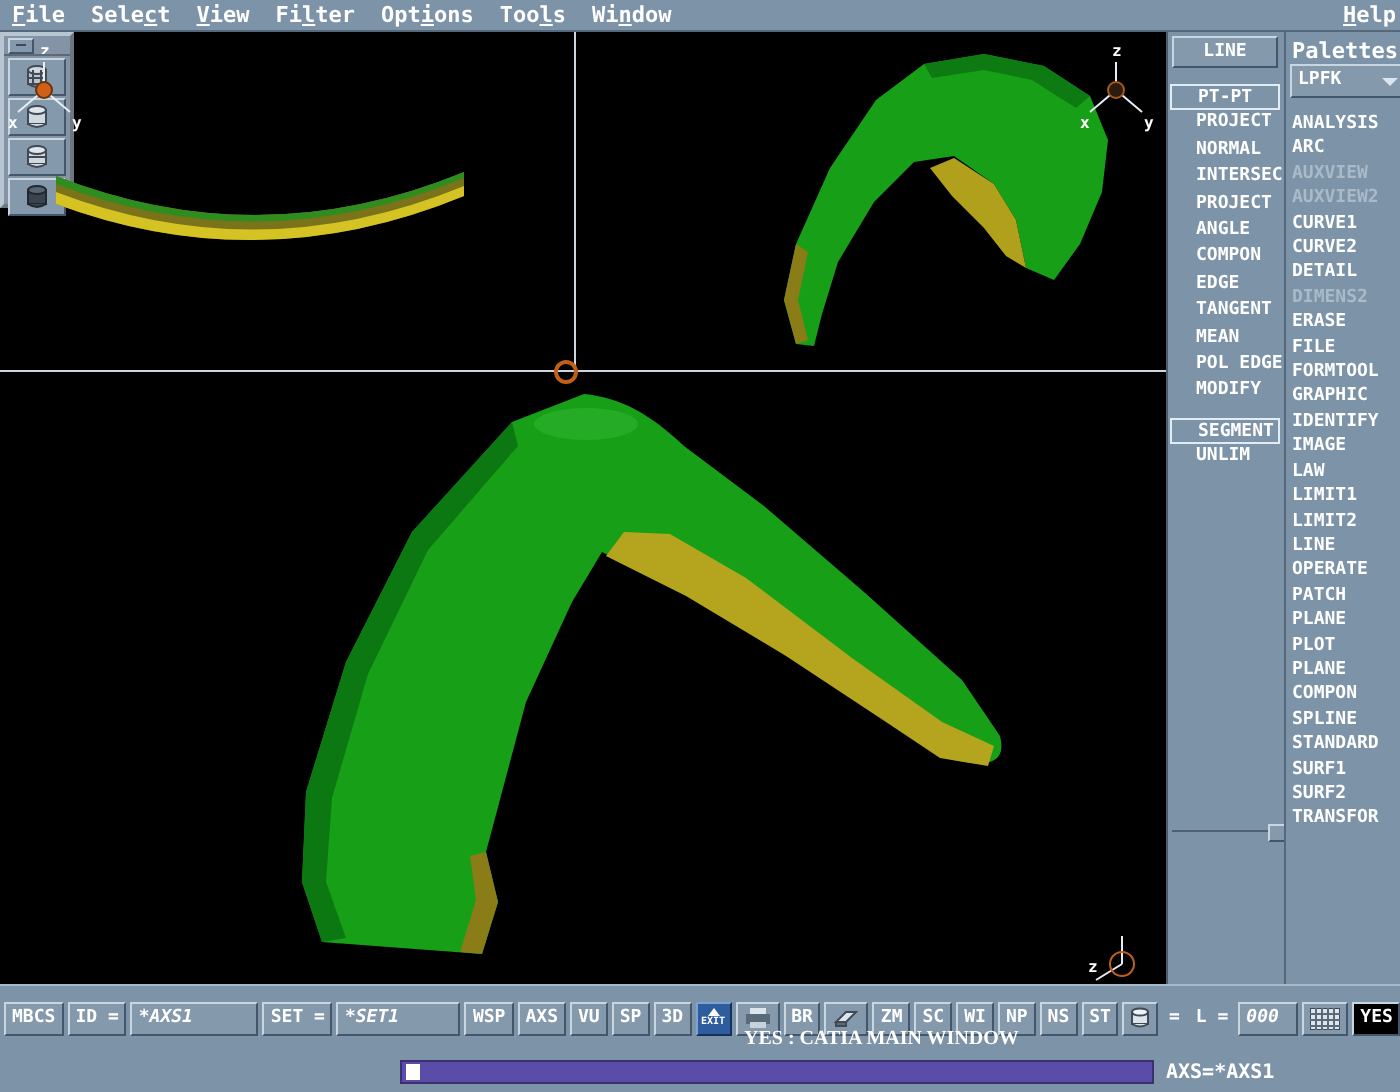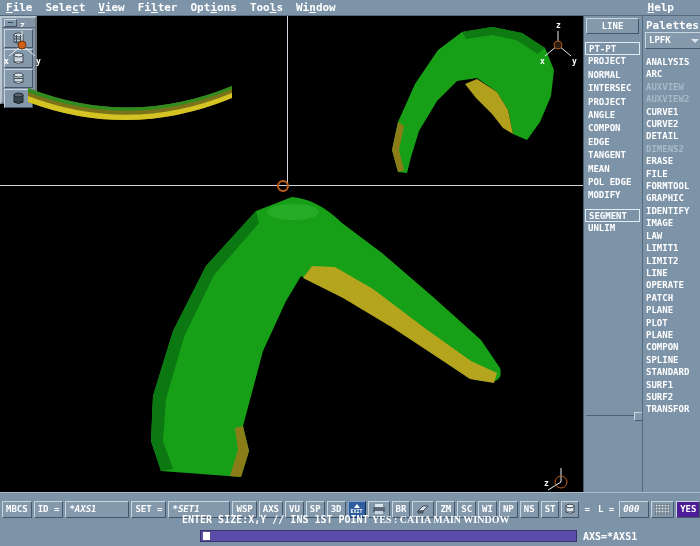--- a/index.html
+++ b/index.html
@@ -6,38 +6,38 @@
   body{width:700px;height:546px;position:relative;overflow:hidden;
        background:#7d93a8;font-family:"DejaVu Sans Mono",monospace;
        font-weight:bold;color:#fff;-webkit-font-smoothing:none;}
   .abs{position:absolute;}
   .raised{border:1px solid;border-color:#c9d6e0 #44566a #44566a #c9d6e0;background:#8599ad;}
   
   #menubar{left:0;top:0;width:700px;height:16px;display:flex;align-items:center;
            gap:13px;padding-left:6px;font-size:11px;border-bottom:1px solid #55687c;box-sizing:border-box;}
   .mi{white-space:nowrap;cursor:default;}
   .mi .ac{text-decoration:underline;}
-  #menu-help{margin-left:auto;margin-right:26px;}
+  #menu-help{margin-left:auto;margin-right:2px;}
   
   #viewports{left:0;top:16px;width:583px;height:476px;background:#000;}
   #modelsvg{position:absolute;left:0;top:0;}
   
   #renderpal{left:544px;top:368px;width:37px;height:88px;background:#8494a6;
              border:2px outset #b8c6d2;box-sizing:border-box;z-index:5;}
   #renderpal .tb{height:9px;border-bottom:1px solid #5a6a7a;position:relative;}
   #renderpal .tb .mini{position:absolute;left:2px;top:1px;width:11px;height:6px;}
   #renderpal .tb .mini i{display:block;margin:2px auto 0;width:5px;height:1px;background:#3a4a58;}
   .rbtn{width:27px;height:17px;margin:1px auto;display:flex;align-items:center;justify-content:center;}
   
   #rightpanel{left:583px;top:16px;width:117px;height:476px;background:#7d93a8;
               border-left:1px solid #4a5c6e;box-sizing:border-box;font-size:9px;}
   #funcol{left:0;top:0;width:58px;height:476px;}
   #palcol{left:58px;top:0;width:59px;height:476px;border-left:1px solid #55687c;box-sizing:border-box;}
   #func-title{left:2px;top:2px;width:51px;height:14px;text-align:center;line-height:14px;font-size:9px;}
-  .fitem{height:13.4px;line-height:13.4px;padding-left:3px;white-space:nowrap;box-sizing:border-box;}
+  .fitem{height:13.4px;line-height:13.4px;padding-left:13px;white-space:nowrap;box-sizing:border-box;}
   .fitem.sel{border:1px solid #e2ecf4;margin-right:2px;}
   #funclist{left:1px;top:26px;right:0;}
   #funcsub{left:1px;top:193px;right:0;}
   #funchandle{left:2px;top:399px;width:50px;height:1px;background:#4e6072;}
   #funchandle .grip{position:absolute;right:-7px;top:-3px;width:7px;height:7px;background:#8599ad;
                     border:1px solid;border-color:#c9d6e0 #44566a #44566a #c9d6e0;}
   #pal-label{left:3px;top:3px;font-size:11px;}
   #pal-dd{left:2px;top:16px;width:53px;height:15px;line-height:15px;padding-left:3px;font-size:9px;position:absolute;}
   #pal-dd .arr{position:absolute;right:3px;top:6px;width:0;height:0;border-left:4px solid transparent;
                border-right:4px solid transparent;border-top:4px solid #dde6ee;}
@@ -47,21 +47,21 @@
   
   #toolbar{left:0;top:492px;width:700px;height:21px;border-top:1px solid #a9b9c7;
            display:flex;align-items:center;gap:2px;padding:16px 2px;box-sizing:border-box;font-size:9px;}
   .tbtn{height:15px;line-height:13px;padding:0 3px;white-space:nowrap;display:flex;
         align-items:center;justify-content:center;color:#fff;}
   .tfield{justify-content:flex-start;font-style:italic;}
   #exit-btn{background:#2e5d9e;border-color:#7fa3d0 #16305a #16305a #7fa3d0;flex-direction:column;
             font-size:5px;line-height:5px;padding:0 2px;}
   #exit-btn .up{width:0;height:0;border-left:3px solid transparent;border-right:3px solid transparent;
                 border-bottom:4px solid #fff;margin-bottom:1px;}
-  #yes-btn{background:#4c1d95;margin-left:auto;}
+  #yes-btn{background:#000000;margin-left:auto;}
   .flat{background:none;border:none;}
   
   #statusline{left:0;top:513px;width:700px;height:14px;font-size:10px;}
   #prompt{left:182px;top:1px;white-space:nowrap;}
   #mainwin{left:372px;top:1px;white-space:nowrap;font-family:Liberation Serif, serif;}
   #footer{left:17px;top:527px;width:700px;height:19px;font-size:10px;}
   #cmdinput{left:183px;top:3px;width:377px;height:12px;background:#5a4da8;
             border:1px solid #3a3070;box-sizing:border-box;}
   #cursorblock{position:absolute;left:2px;top:1px;width:7px;height:8px;background:#fff;}
   #axs-readout{left:566px;top:4px;}
@@ -294,21 +294,20 @@
     <svg width="15" height="11">
       <rect x="0" y="0" width="15" height="11" fill="#dde5ec" stroke="#404a54"></rect>
       <path d="M0,3 H15 M0,6 H15 M0,9 H15 M3,0 V11 M6,0 V11 M9,0 V11 M12,0 V11" stroke="#5a6a78" stroke-width="1" fill="none"></path>
     </svg>
   </div>
   <div class="tbtn raised" id="yes-btn">YES</div>
 
 </div>
 
 <div id="statusline" class="abs">
-  <span id="prompt" class="abs">ENTER SIZE:X,Y // INS 1ST POINT</span>
   <span id="mainwin" class="abs">YES : CATIA MAIN WINDOW</span>
 </div>
 
 <div id="footer" class="abs">
   <div id="cmdinput" class="abs">
     <span id="cursorblock"></span>
   </div>
   <span id="axs-readout" class="abs">AXS=*AXS1</span>
   <span id="vu-readout" class="abs">VU=*VU1</span>
 </div>

